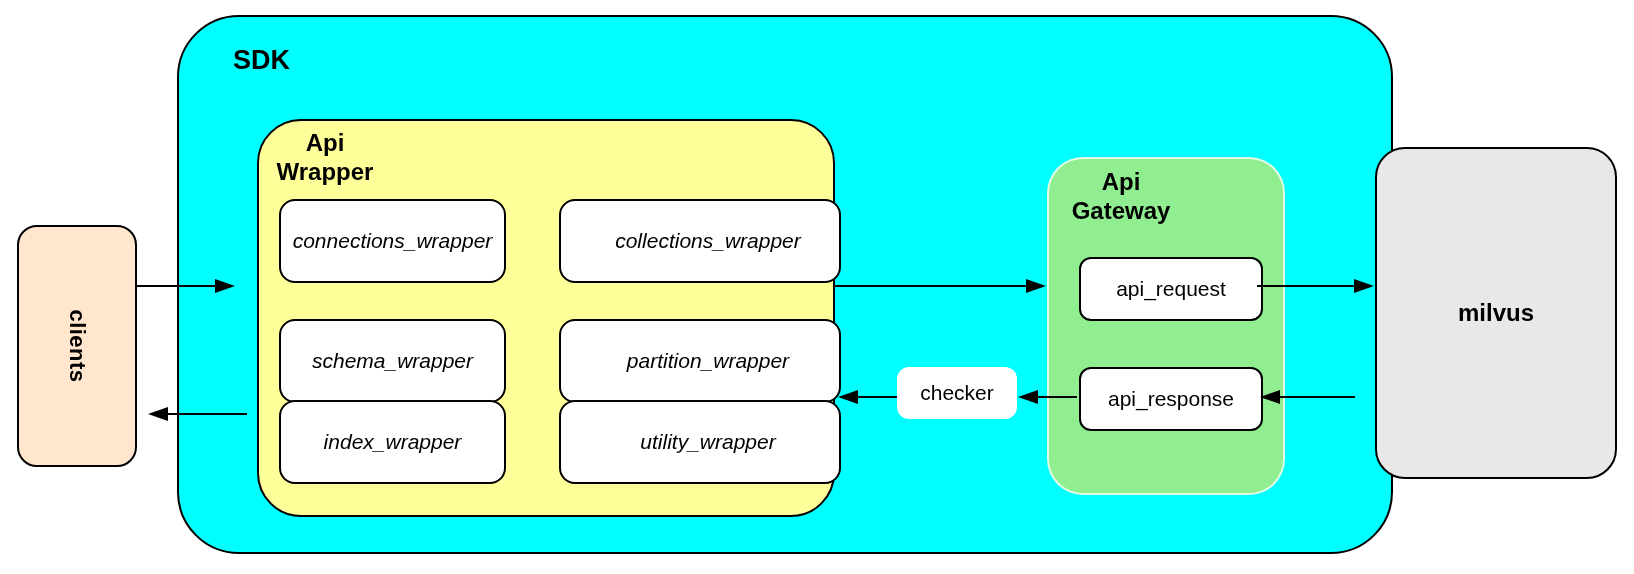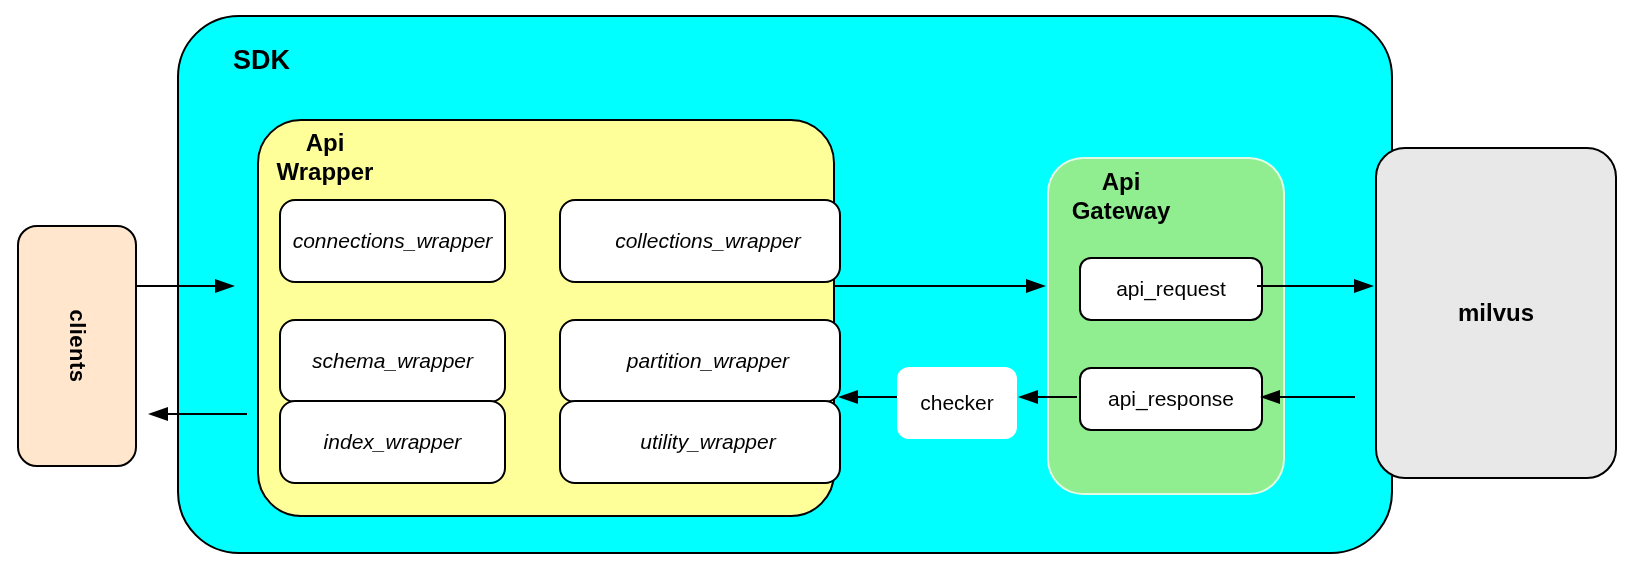--- a/index.html
+++ b/index.html
@@ -54,21 +54,21 @@
     font-style: italic;
   }
   .col1 { left: 20px;  width: 223px; }
   .col2 { left: 300px; width: 262px; padding-left: 16px; }
   .row1 { top: 78px;  height: 80px; }
   .row2 { top: 179px; height: 80px; margin-top: 19px; }
   .row3 { top: 279px; height: 80px; }
 
   
   #checker {
-    left: 897px; top: 367px; width: 120px; height: 72px;
+    left: 897px; top: 367px; width: 120px; height: 52px;
     background: #ffffff; border-radius: 12px;
     display: flex; align-items: center; justify-content: center;
     font-size: 21px;
   }
 
   
   #api-gateway {
     left: 1047px; top: 157px; width: 238px; height: 338px;
     background: #90ee90; border-radius: 36px;
     border: 2px solid rgba(255,255,255,0.75);

